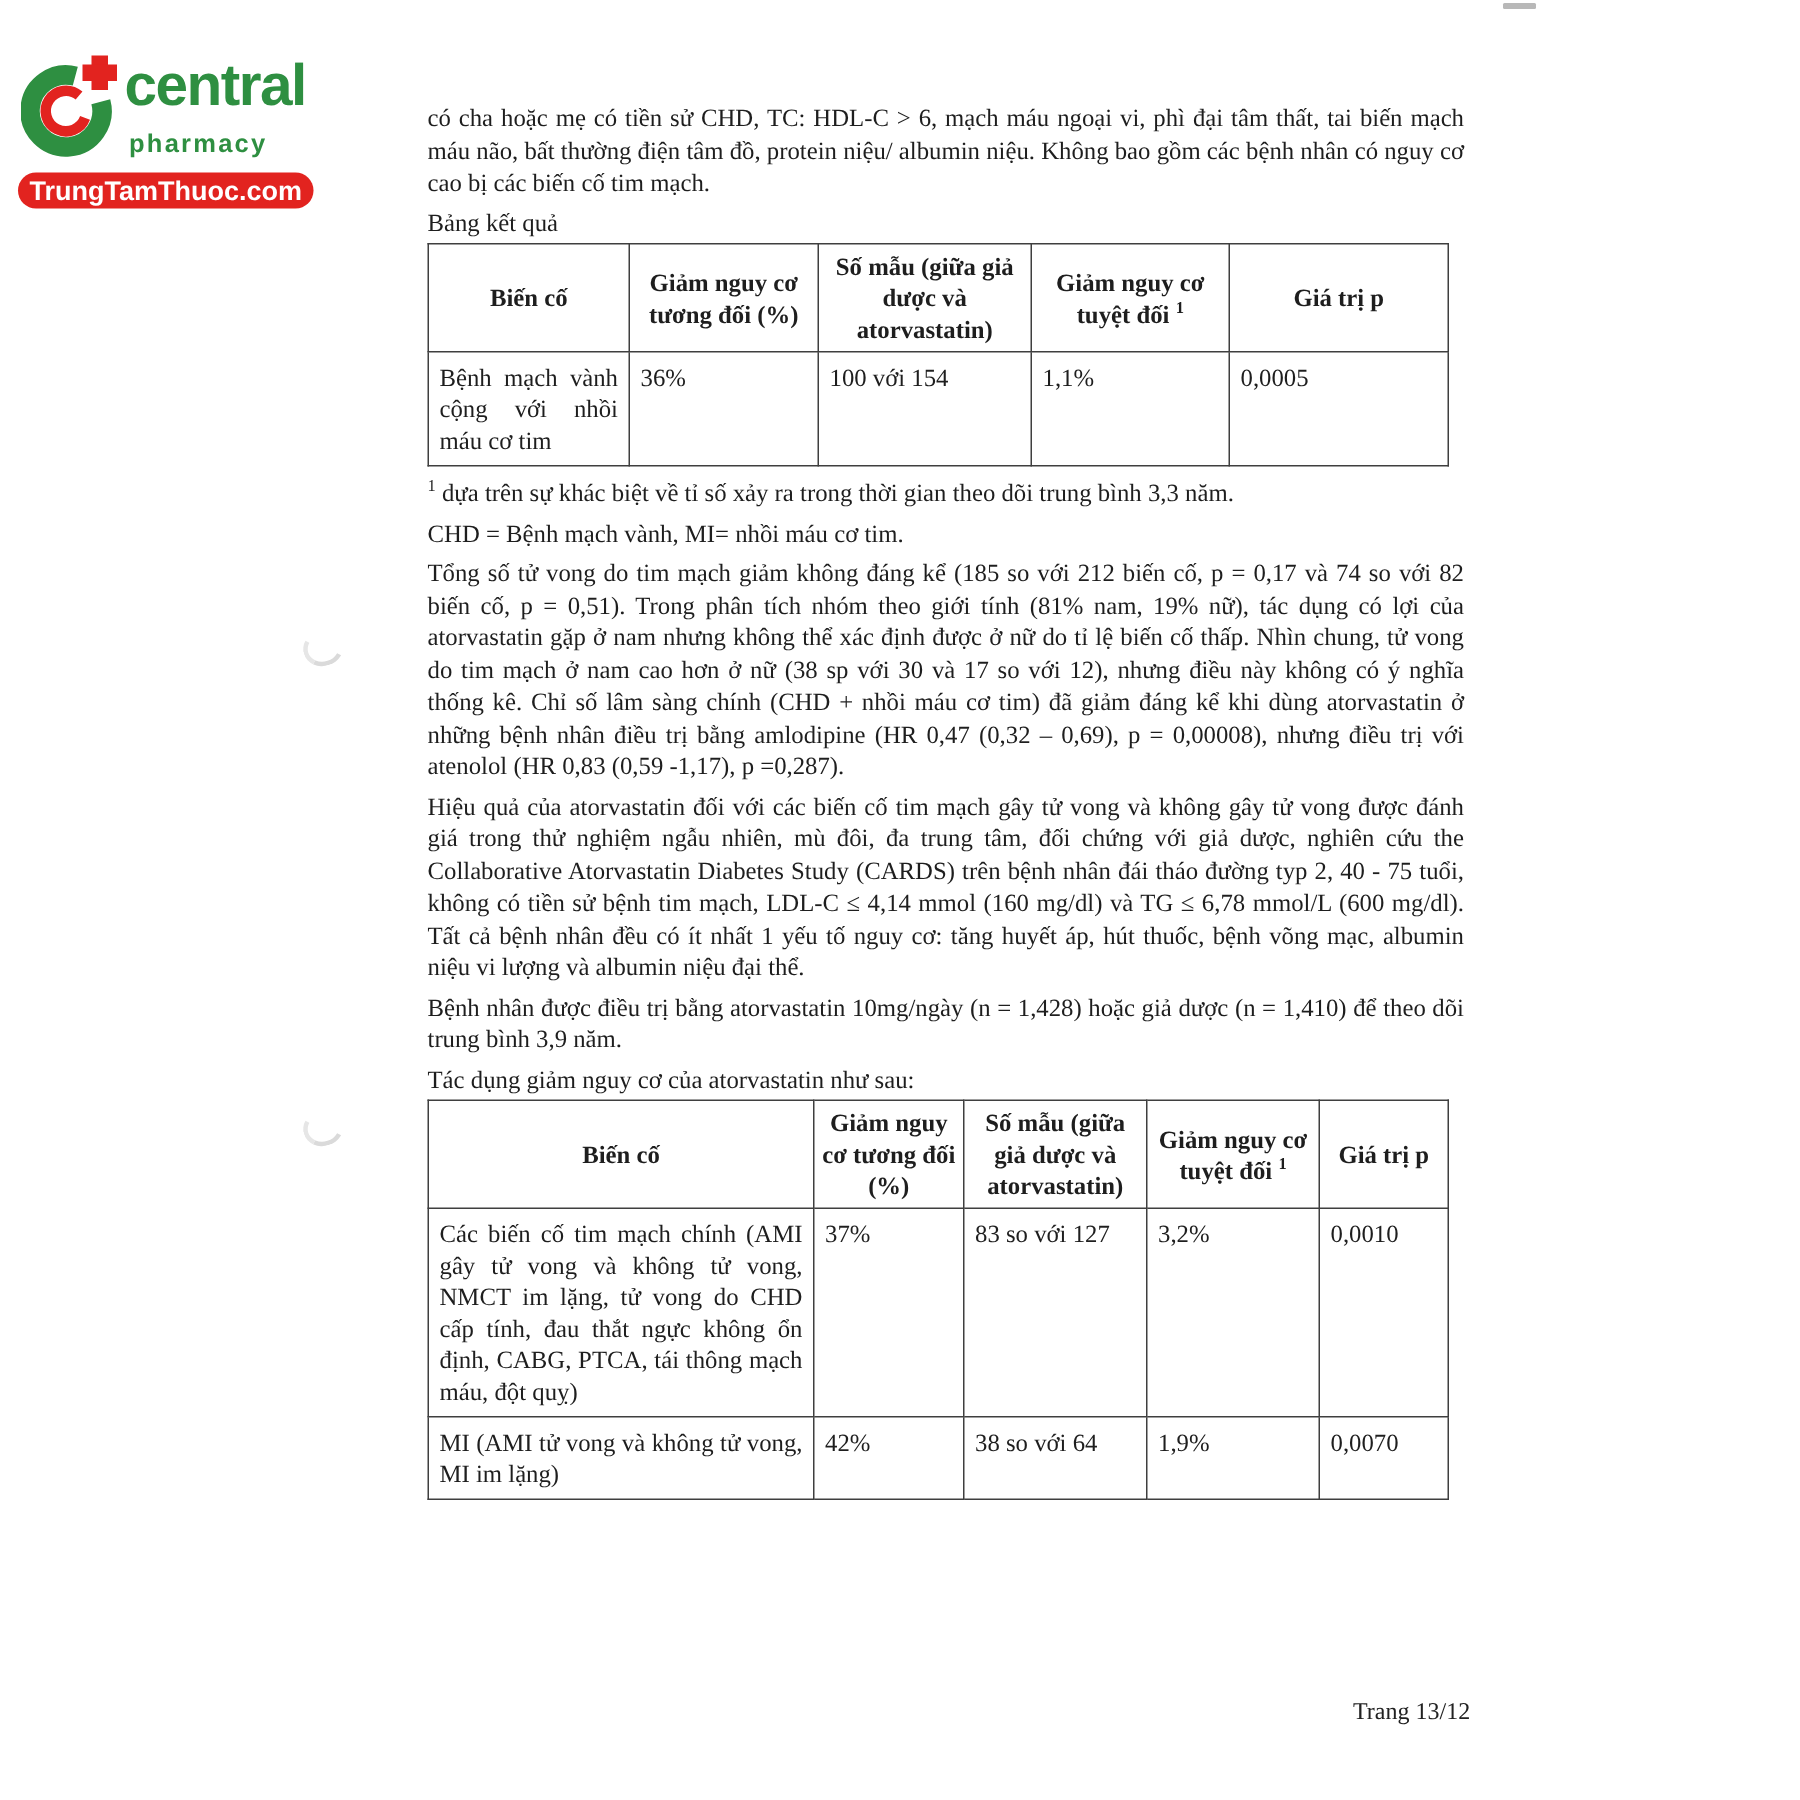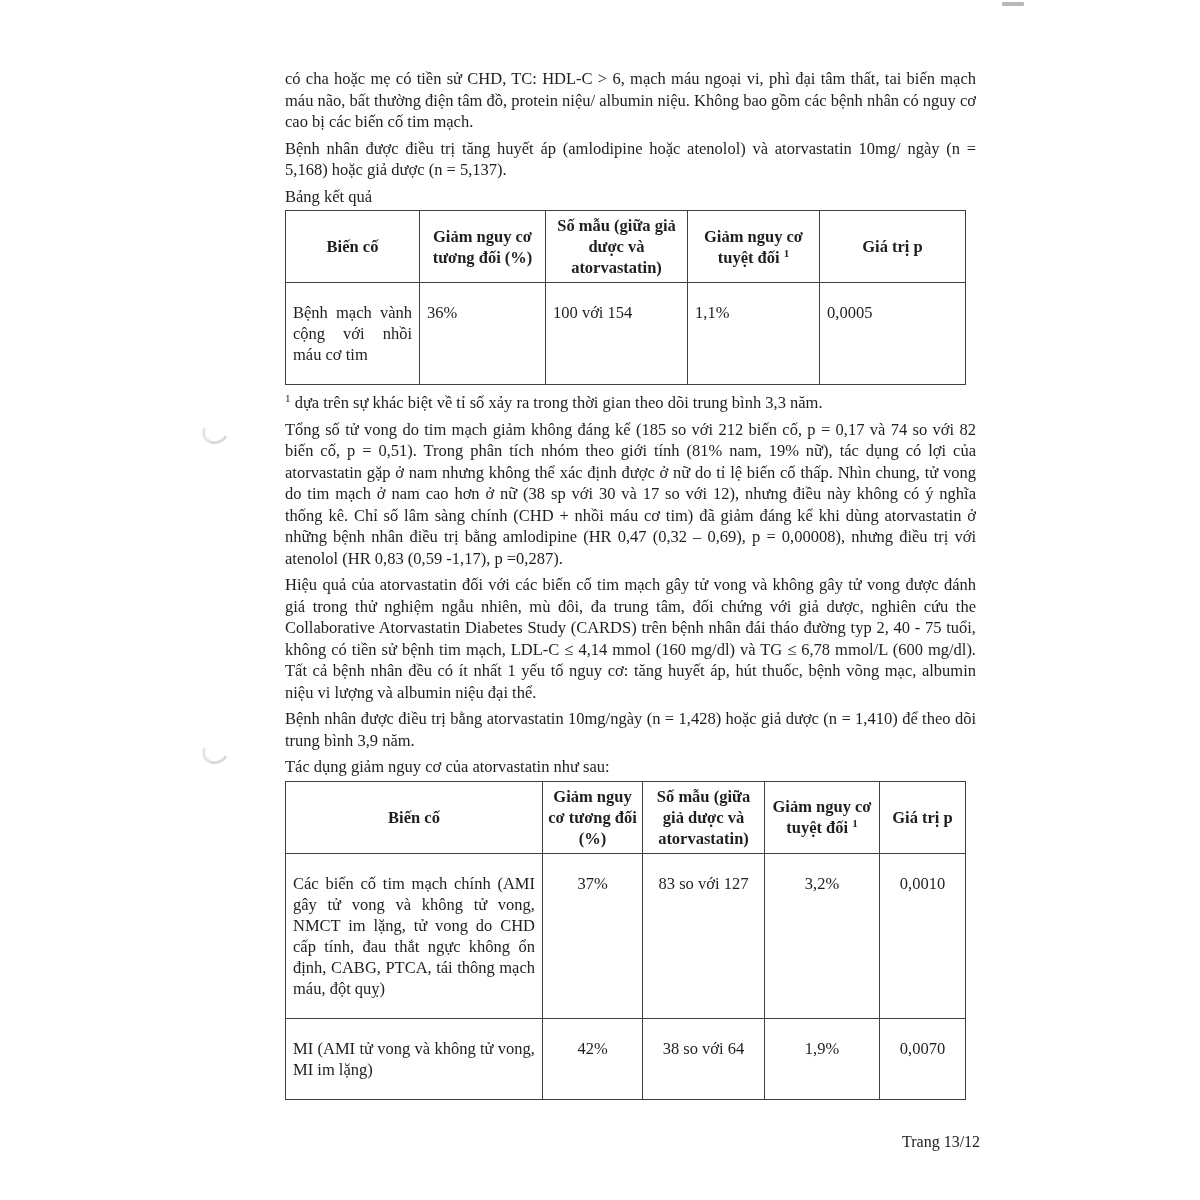--- a/index.html
+++ b/index.html
@@ -21,25 +21,25 @@
   
   .content { position:absolute; left:285px; top:68px; width:691px;
              font-size:16.5px; line-height:21.5px; text-align:justify; }
   .content p { margin-bottom:5px; }
   .content .label { margin-bottom:3px; }
   .footnote { margin-bottom:4px; }
   sup { font-size:11px; line-height:0; }
 
   
   table { width:680px; border-collapse:collapse; table-layout:fixed; margin:2px 0 7px 0; }
-  th,td { border:1px solid #3f3f3f; padding:19px 7px; vertical-align:top;
+  th,td { border:1px solid #3f3f3f; padding:6px 7px; vertical-align:top;
           font-size:16.5px; line-height:21px; }
   th { font-weight:700; text-align:center; vertical-align:middle; padding:4px 4px; }
   td.jst { text-align:justify; }
-  td.ctr { text-align:center; }
+  td.ctr { text-align:left; }
 
   
   .footer-page { position:absolute; left:902px; top:1133px; font-size:16px; color:#222; }
 
   
   .dash { position:absolute; left:1002px; top:2px; width:22px; height:4px;
           background:#b8b8b8; border-radius:1px; }
   .crescent { position:absolute; width:27px; height:24px; border:3px solid transparent;
               border-radius:50%; border-bottom-color:#dadada; border-left-color:#e6e6e6;
               transform:rotate(-18deg); }
@@ -48,25 +48,35 @@
 </style>
 </head>
 <body>
 
 <div class="page">
 
   <div class="dash"></div>
   <div class="crescent c1"></div>
   <div class="crescent c2"></div>
 
+  <div class="logo">
+    <svg class="logo-icon" width="68" height="72" viewBox="0 0 68 72">
+      <path d="M 53.2 31.8 A 24 24 0 1 1 36.2 14.8" fill="none" stroke="#2e8f41" stroke-width="13"></path>
+      <path d="M 42.7 42.6 A 13.5 13.5 0 1 1 38.7 27.7" fill="none" stroke="#e2231f" stroke-width="7"></path>
+      <rect x="47" y="1" width="11" height="23" fill="#e2231f"></rect>
+      <rect x="41" y="7" width="23" height="11" fill="#e2231f"></rect>
+    </svg>
+    <div class="brand-name" style="color:#2e8f41">central</div>
+    <div class="brand-sub" style="color:#2e8f41">pharmacy</div>
+    <div class="site-banner" style="background:#e2231f">TrungTamThuoc.com</div>
+  </div>
 
   <div class="content">
 
     <p>có cha hoặc mẹ có tiền sử CHD, TC: HDL-C &gt; 6, mạch máu ngoại vi, phì đại tâm thất, tai biến mạch máu não, bất thường điện tâm đồ, protein niệu/ albumin niệu. Không bao gồm các bệnh nhân có nguy cơ cao bị các biến cố tim mạch.</p>
-    <p>Bệnh nhân được điều trị tăng huyết áp (amlodipine hoặc atenolol) và atorvastatin 10mg/ ngày (n = 5,168) hoặc giả dược (n = 5,137).</p>
     <p class="label">Bảng kết quả</p>
 
     <table>
       <colgroup>
           <col style="width:134px">
           <col style="width:126px">
           <col style="width:142px">
           <col style="width:132px">
           <col style="width:146px">
         </colgroup>
@@ -82,20 +92,21 @@
         <td class="jst">Bệnh mạch vành cộng với nhồi máu cơ tim</td>
         <td>36%</td>
         <td>100 với 154</td>
         <td>1,1%</td>
         <td>0,0005</td>
       </tr>
     </tbody>
       </table>
 
     <p class="footnote"><sup>1</sup><span> dựa trên sự khác biệt về tỉ số xảy ra trong thời gian theo dõi trung bình 3,3 năm.</span></p>
+    <p>CHD = Bệnh mạch vành, MI= nhồi máu cơ tim.</p>
     <p>Tổng số tử vong do tim mạch giảm không đáng kể (185 so với 212 biến cố, p = 0,17 và 74 so với 82 biến cố, p = 0,51). Trong phân tích nhóm theo giới tính (81% nam, 19% nữ), tác dụng có lợi của atorvastatin gặp ở nam nhưng không thể xác định được ở nữ do tỉ lệ biến cố thấp. Nhìn chung, tử vong do tim mạch ở nam cao hơn ở nữ (38 sp với 30 và 17 so với 12), nhưng điều này không có ý nghĩa thống kê. Chỉ số lâm sàng chính (CHD + nhồi máu cơ tim) đã giảm đáng kể khi dùng atorvastatin ở những bệnh nhân điều trị bằng amlodipine (HR 0,47 (0,32 – 0,69), p = 0,00008), nhưng điều trị với atenolol (HR 0,83 (0,59 -1,17), p =0,287).</p>
     <p>Hiệu quả của atorvastatin đối với các biến cố tim mạch gây tử vong và không gây tử vong được đánh giá trong thử nghiệm ngẫu nhiên, mù đôi, đa trung tâm, đối chứng với giả dược, nghiên cứu the Collaborative Atorvastatin Diabetes Study (CARDS) trên bệnh nhân đái tháo đường typ 2, 40 - 75 tuổi, không có tiền sử bệnh tim mạch, LDL-C ≤ 4,14 mmol (160 mg/dl) và TG ≤ 6,78 mmol/L (600 mg/dl). Tất cả bệnh nhân đều có ít nhất 1 yếu tố nguy cơ: tăng huyết áp, hút thuốc, bệnh võng mạc, albumin niệu vi lượng và albumin niệu đại thể.</p>
     <p>Bệnh nhân được điều trị bằng atorvastatin 10mg/ngày (n = 1,428) hoặc giả dược (n = 1,410) để theo dõi trung bình 3,9 năm.</p>
     <p class="label">Tác dụng giảm nguy cơ của atorvastatin như sau:</p>
 
     <table>
       <colgroup>
           <col style="width:257px">
           <col style="width:100px">
           <col style="width:122px">

